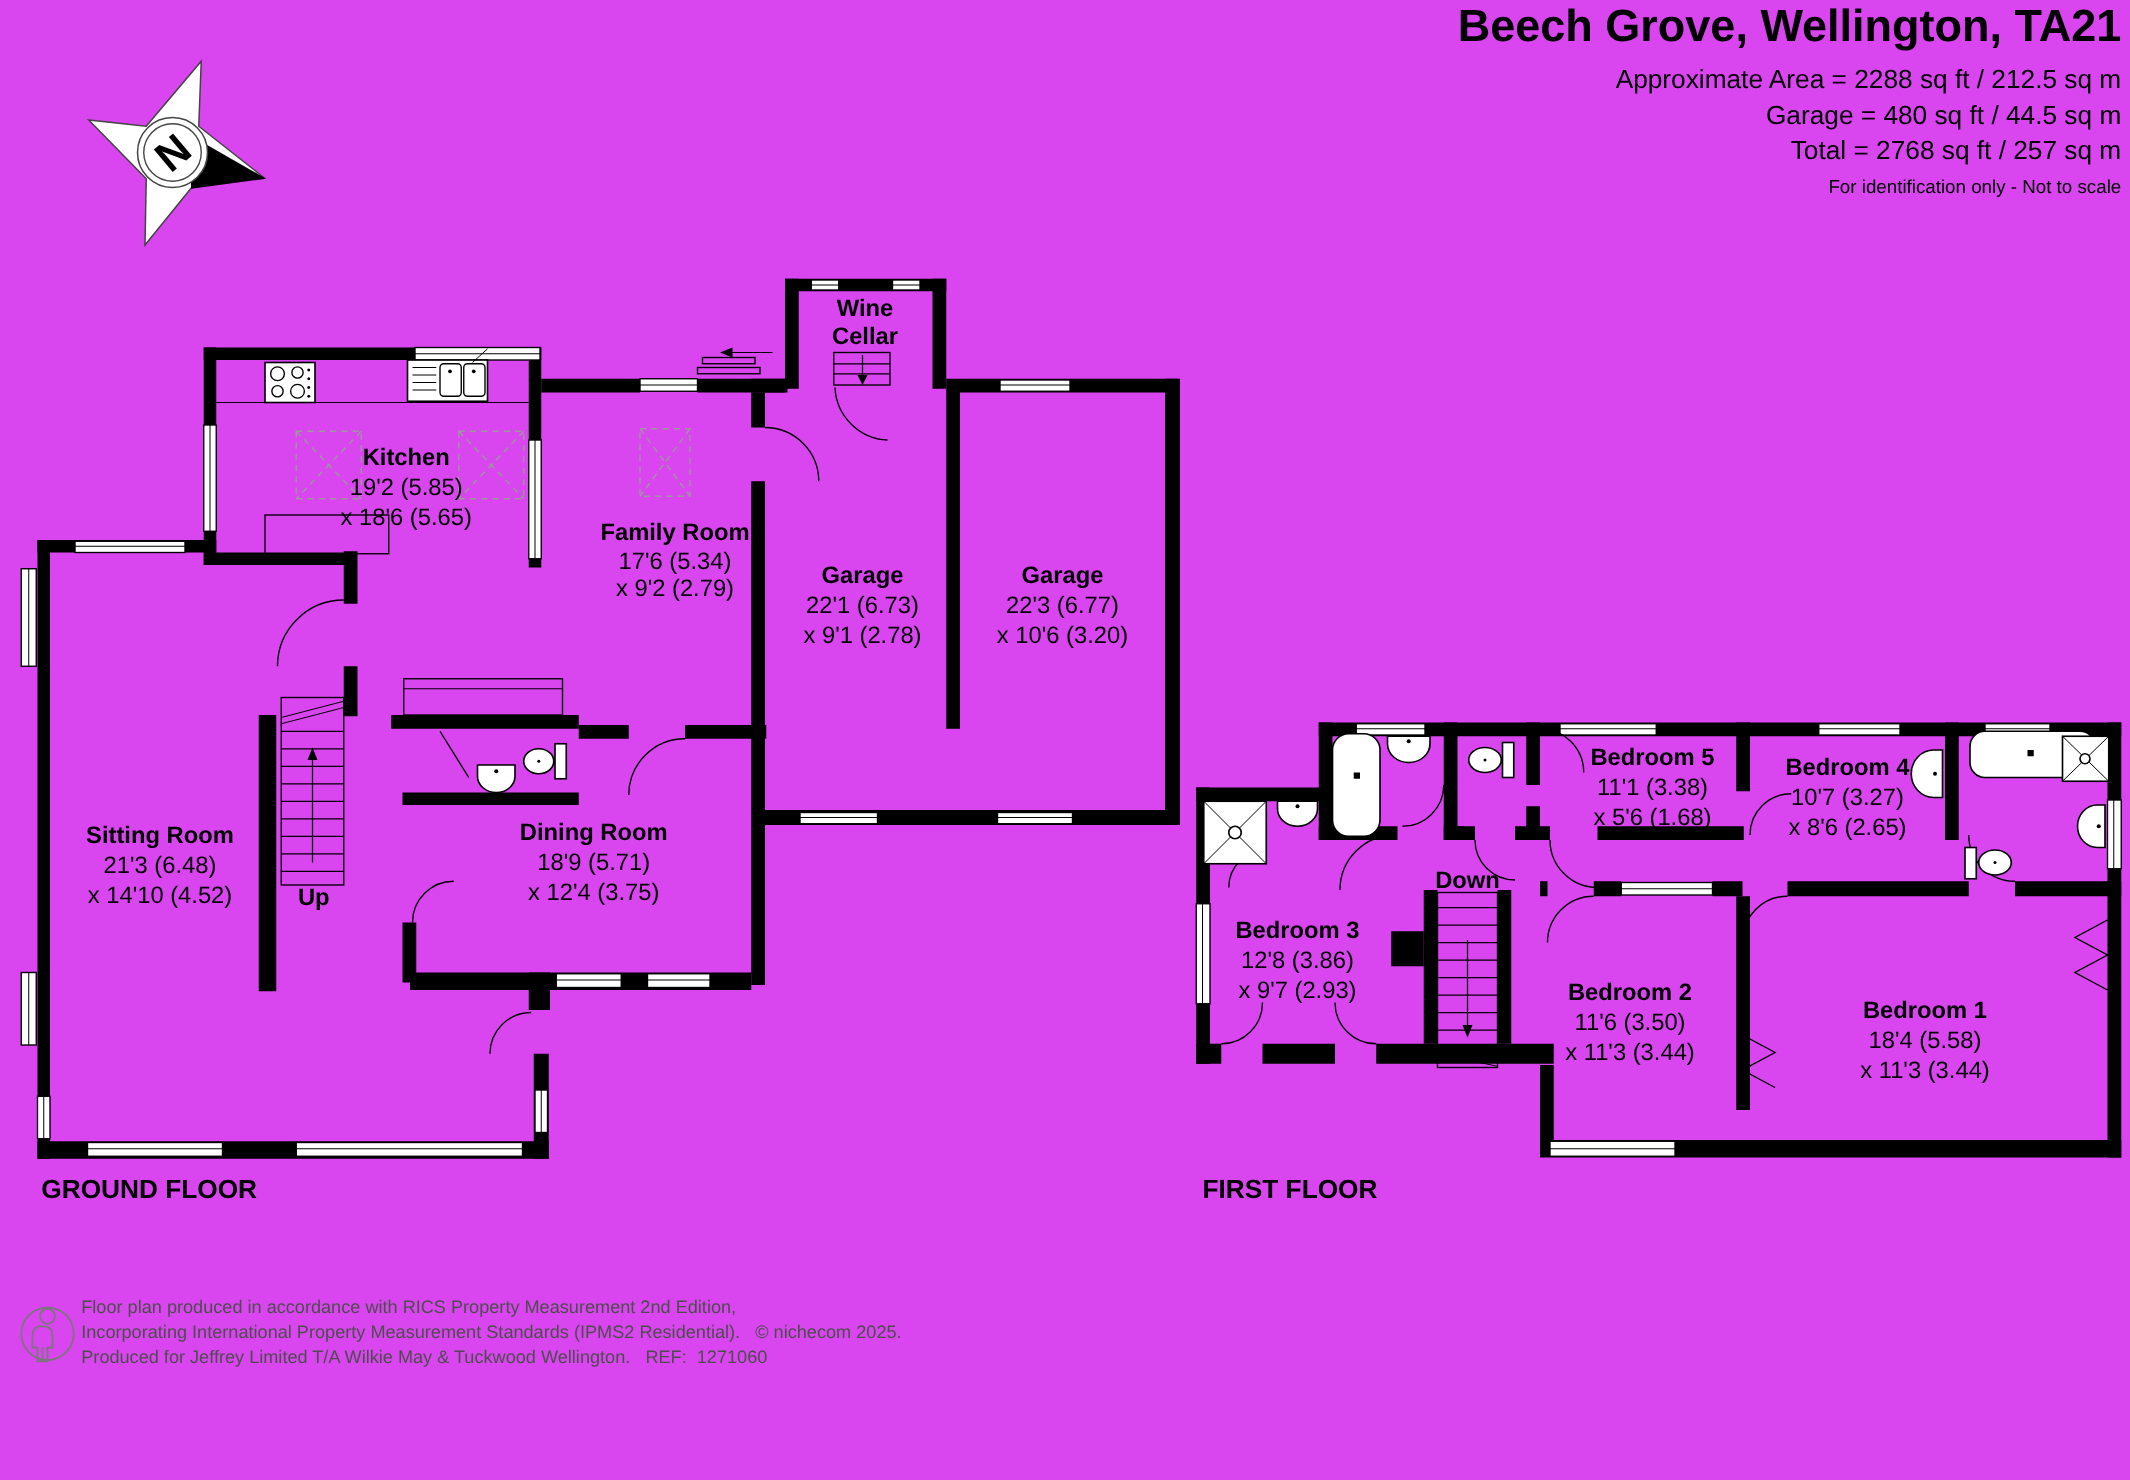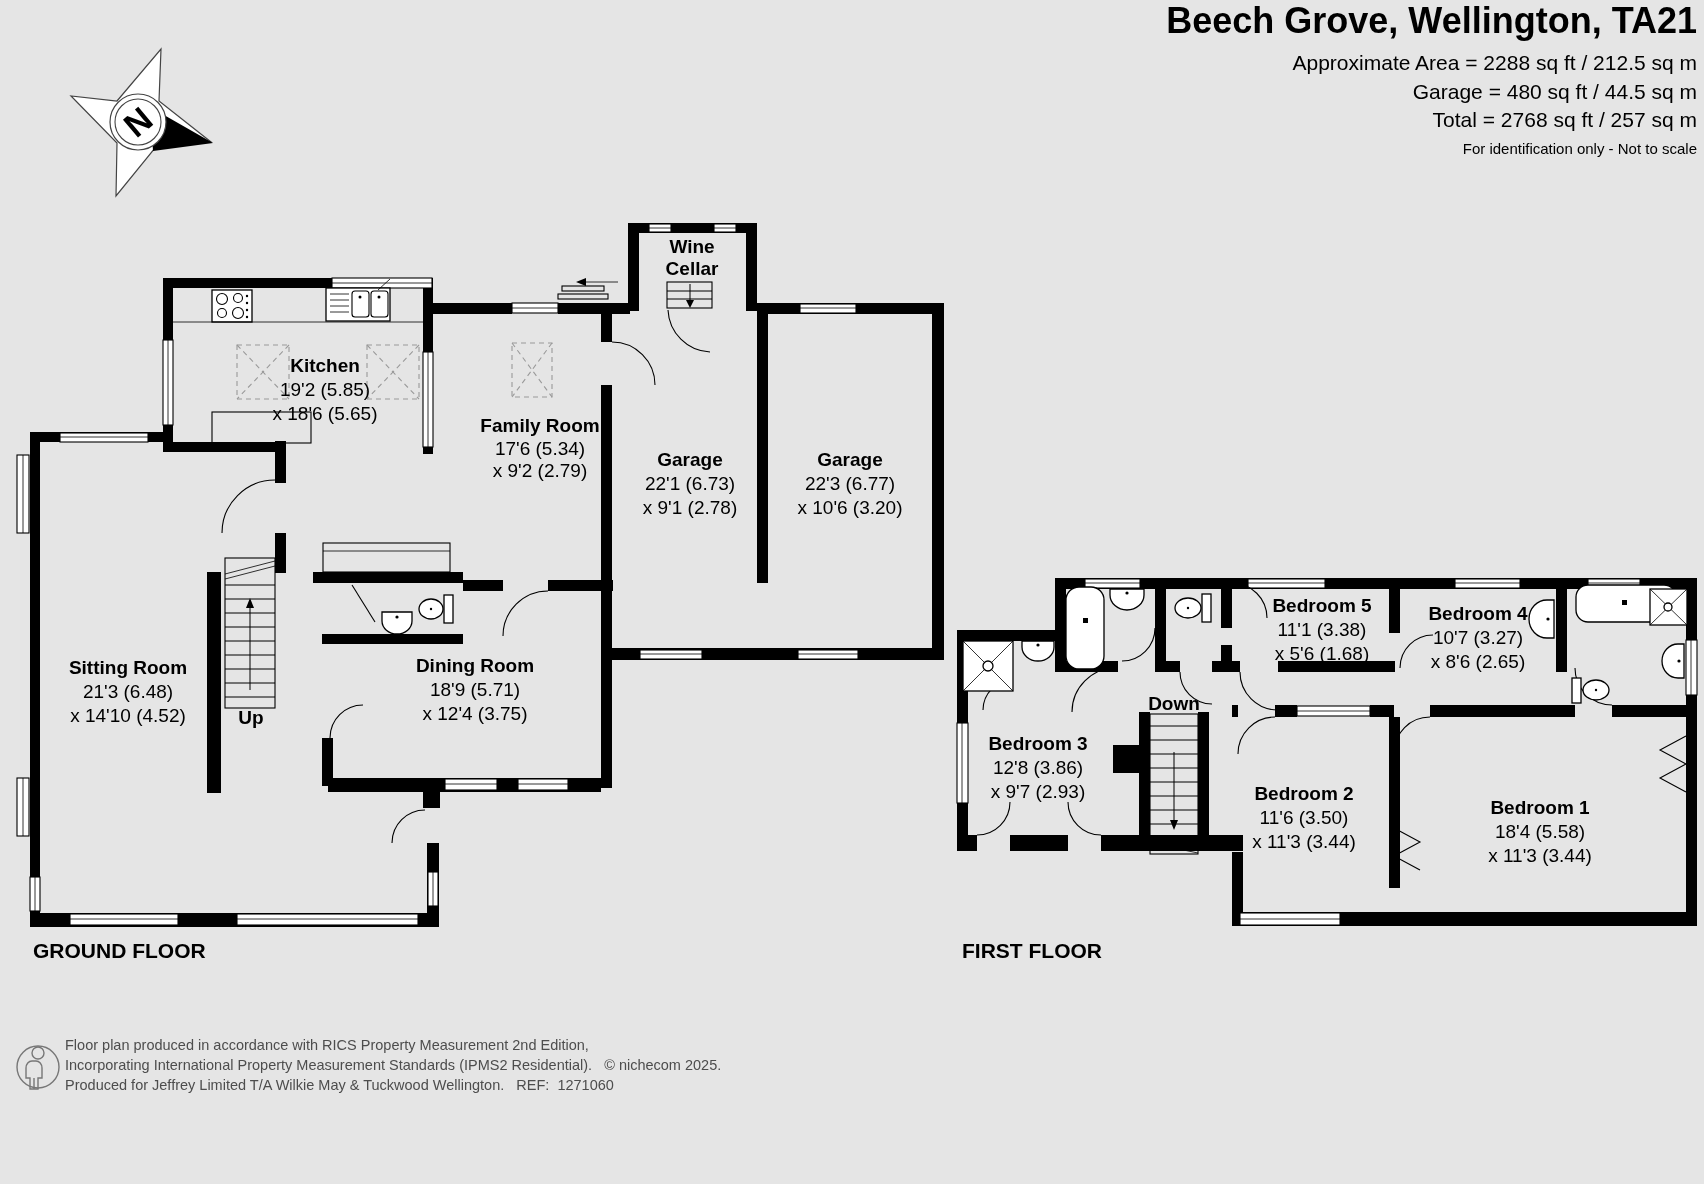--- a/index.html
+++ b/index.html
@@ -1,16 +1,16 @@
 <!DOCTYPE html>
 <html><head>
 <meta charset="utf-8">
 <style>
   html,body{margin:0;padding:0;background:#fff;}
-  .page{width:1704px;height:1184px;position:relative;background:#e5e5e5;overflow:hidden;}
+  .page{width:1704px;height:1184px;position:relative;background:#d946ef;overflow:hidden;}
   svg{display:block;font-family:"Liberation Sans", sans-serif;}
   .wall{fill:#000;stroke:none;}
   .win{fill:#fff;stroke:#000;stroke-width:1.1;}
   .wline{stroke:#000;stroke-width:0.8;}
   .arc{fill:none;stroke:#000;stroke-width:1.1;}
   .thin{fill:none;stroke:#000;stroke-width:1.1;}
   .fix{fill:#fff;stroke:#000;stroke-width:1.3;}
   .tread{stroke:#000;stroke-width:1;}
   .dash{fill:none;stroke:#9a9a9a;stroke-width:1.1;stroke-dasharray:5 4;}
   .blackfill{fill:#000;}

